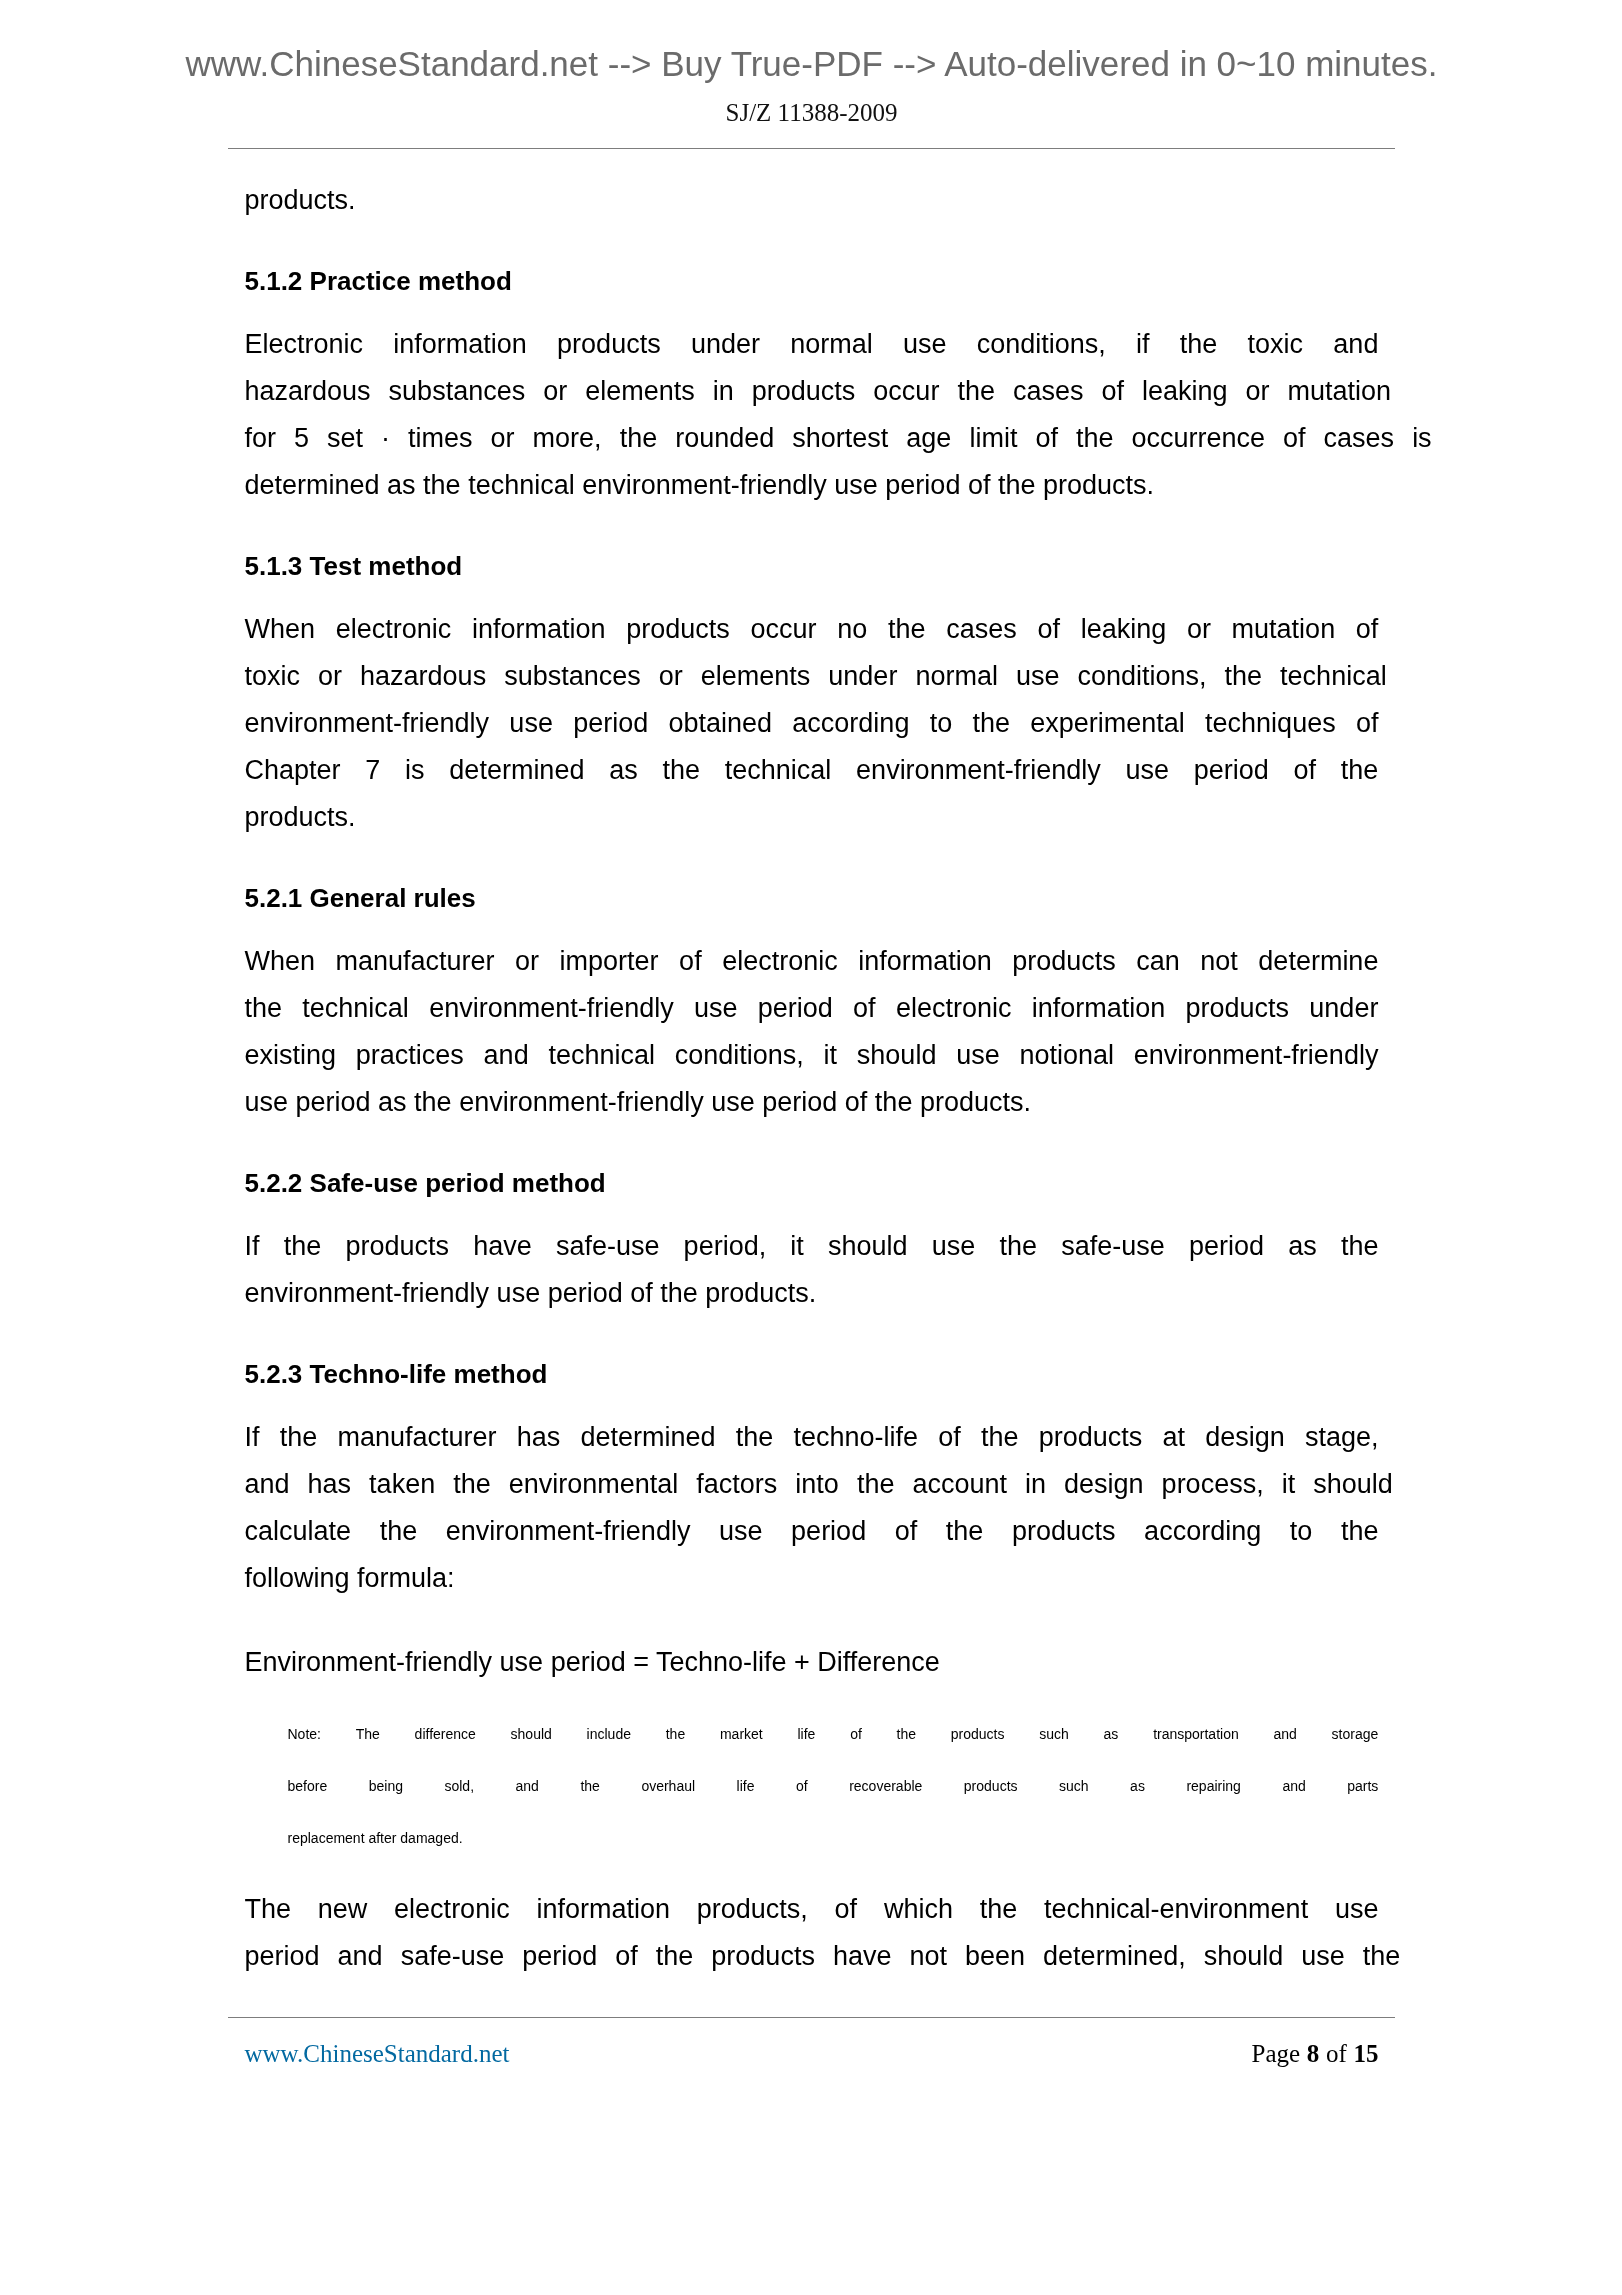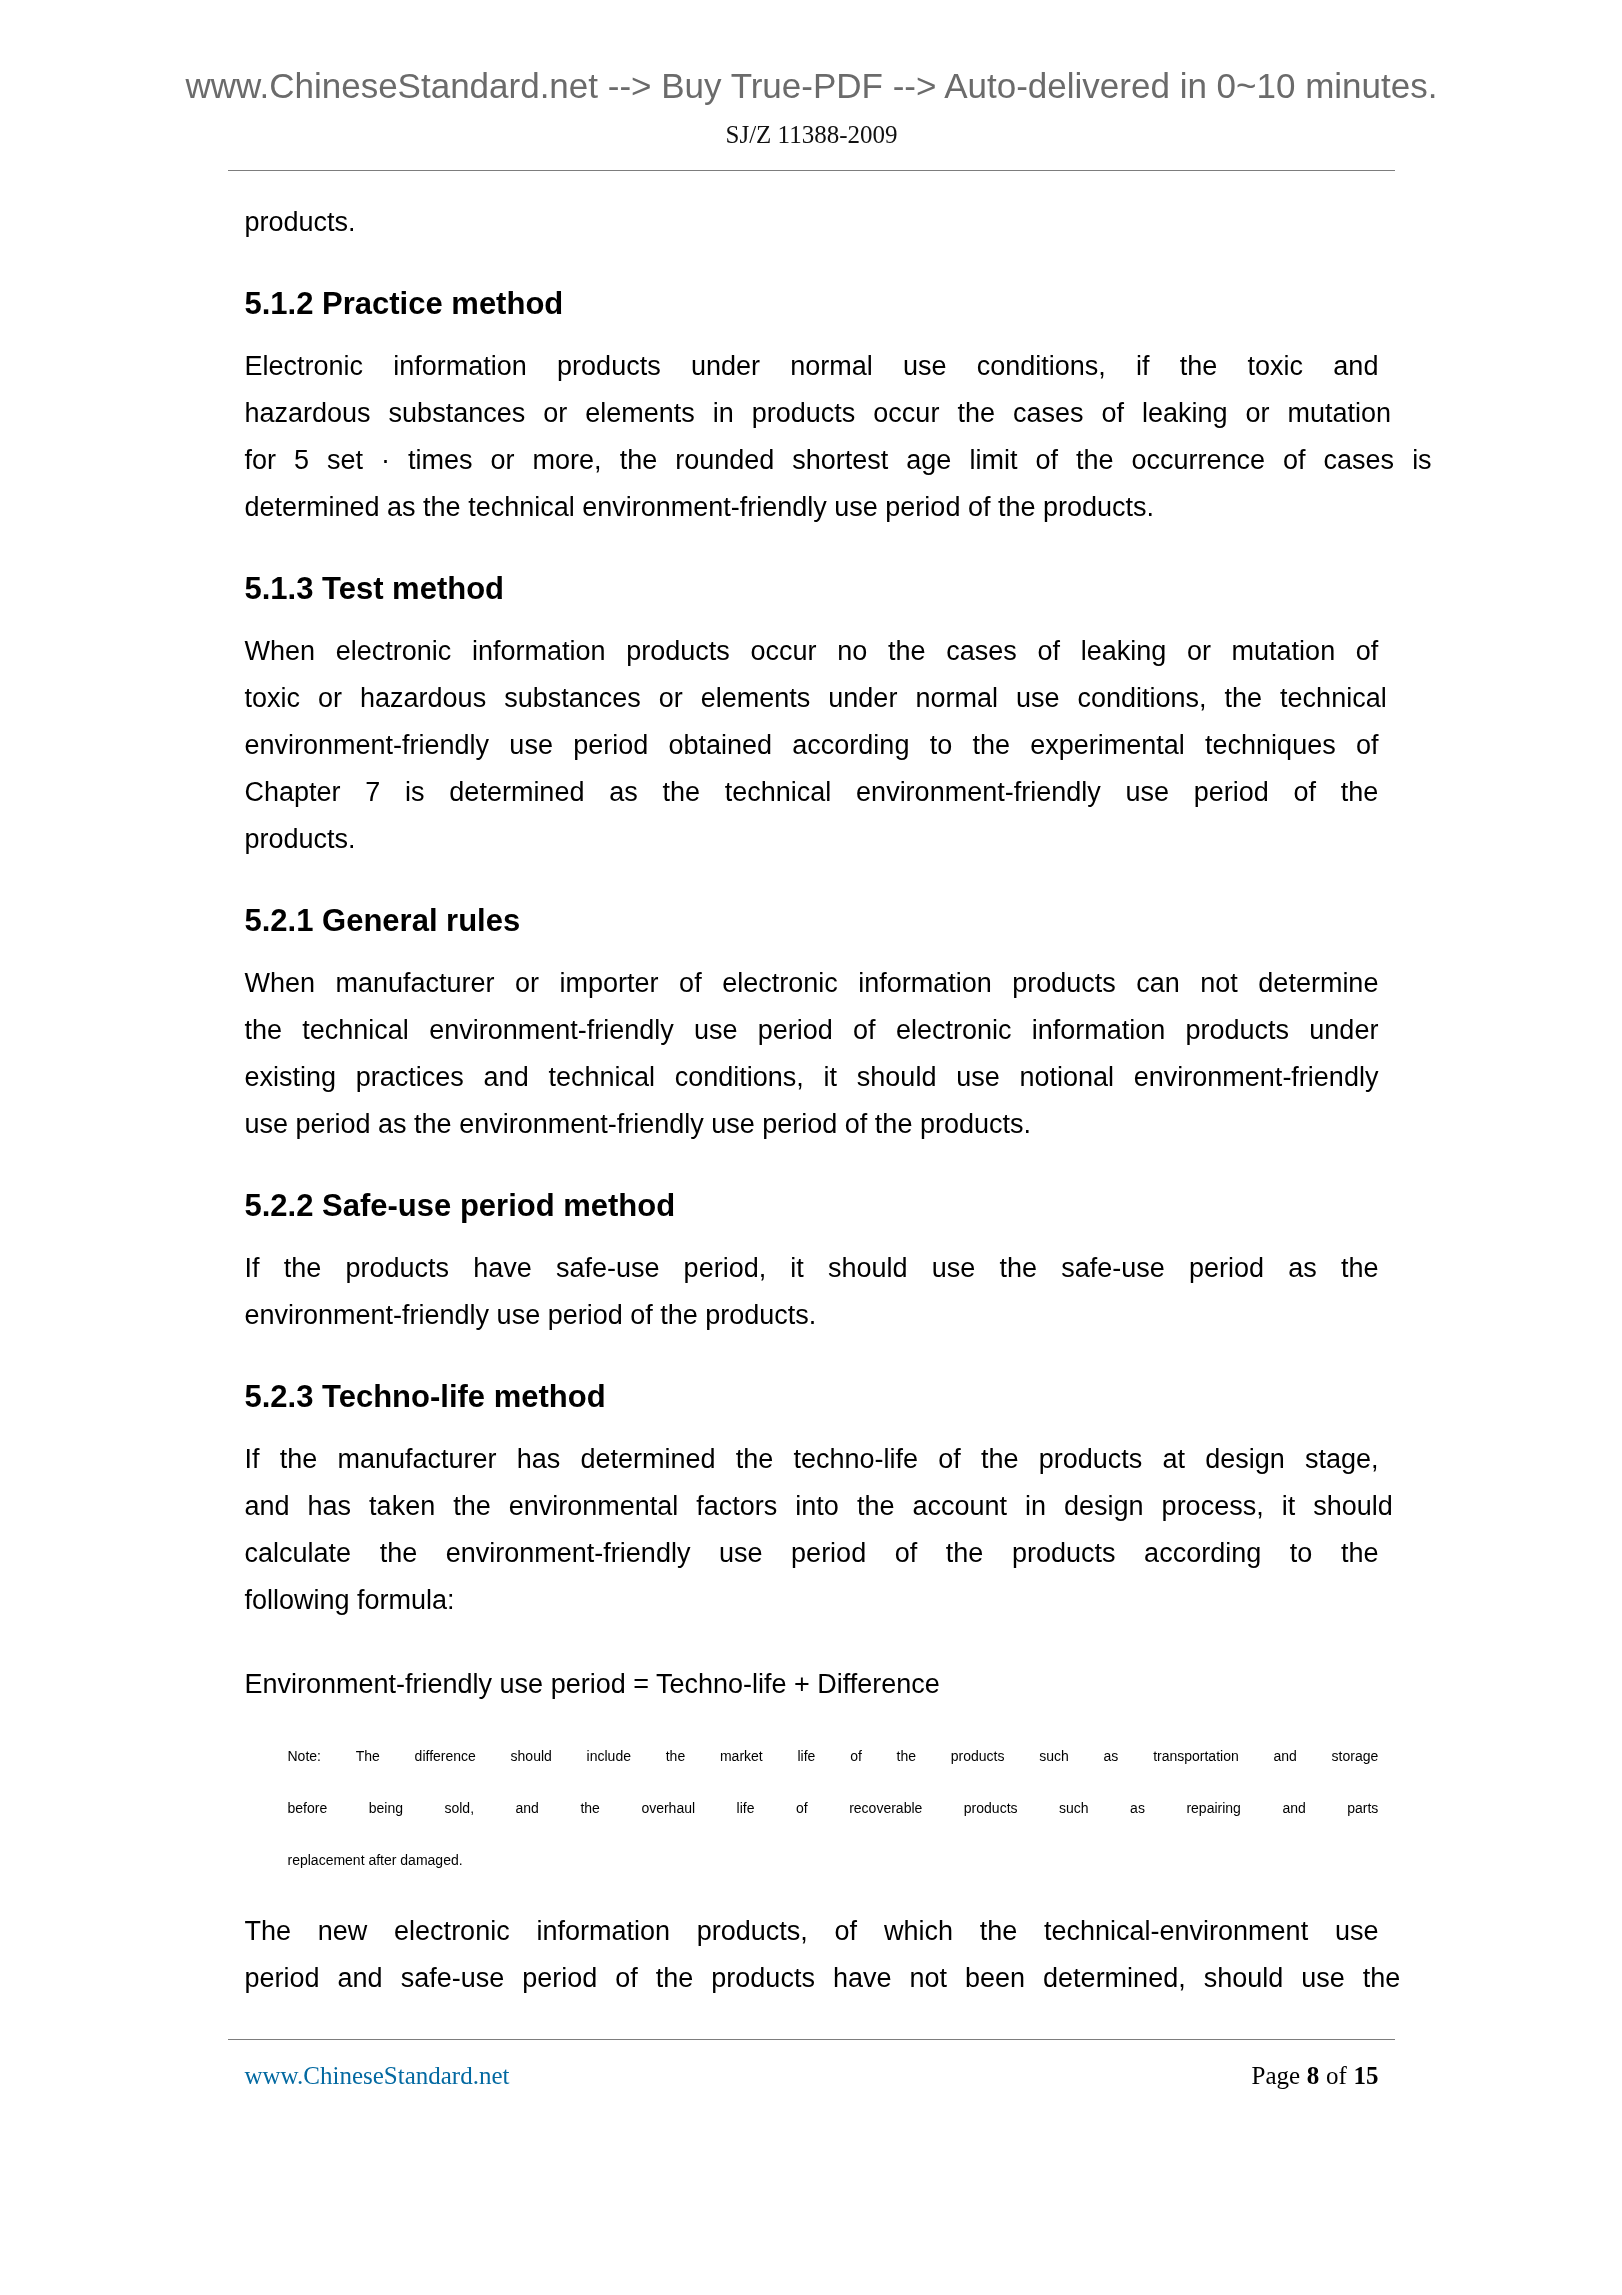--- a/index.html
+++ b/index.html
@@ -4,21 +4,21 @@
 <style>
   html,body{margin:0;padding:0;background:#fff;}
   .page{
     position:relative;
     width:1623px;height:2191px;
     background:#fff;
     font-family:"Liberation Sans",sans-serif;
     color:#000;
     overflow:hidden;
     box-sizing:border-box;
-    padding-top:65px;
+    padding-top:43px;
   }
   
   .banner{
     text-align:center;
     font-size:35px;
     color:#6b6b6b;
     line-height:42px;
     letter-spacing:0px;
   }
   .std-code{
@@ -40,21 +40,21 @@
   .doc-main{
     width:1134px;
     margin:0 auto;
   }
   .cont-line{
     font-size:27px;
     line-height:47px;
     margin-top:28px;
   }
   .heading{
-    font-size:31px;
+    font-size:26px;
     font-weight:bold;
     line-height:35px;
     margin:40px 0 22px 0;
   }
   .para{margin:22px 0;}
   .line{
     font-size:27px;
     line-height:47px;
     white-space:nowrap;
   }

